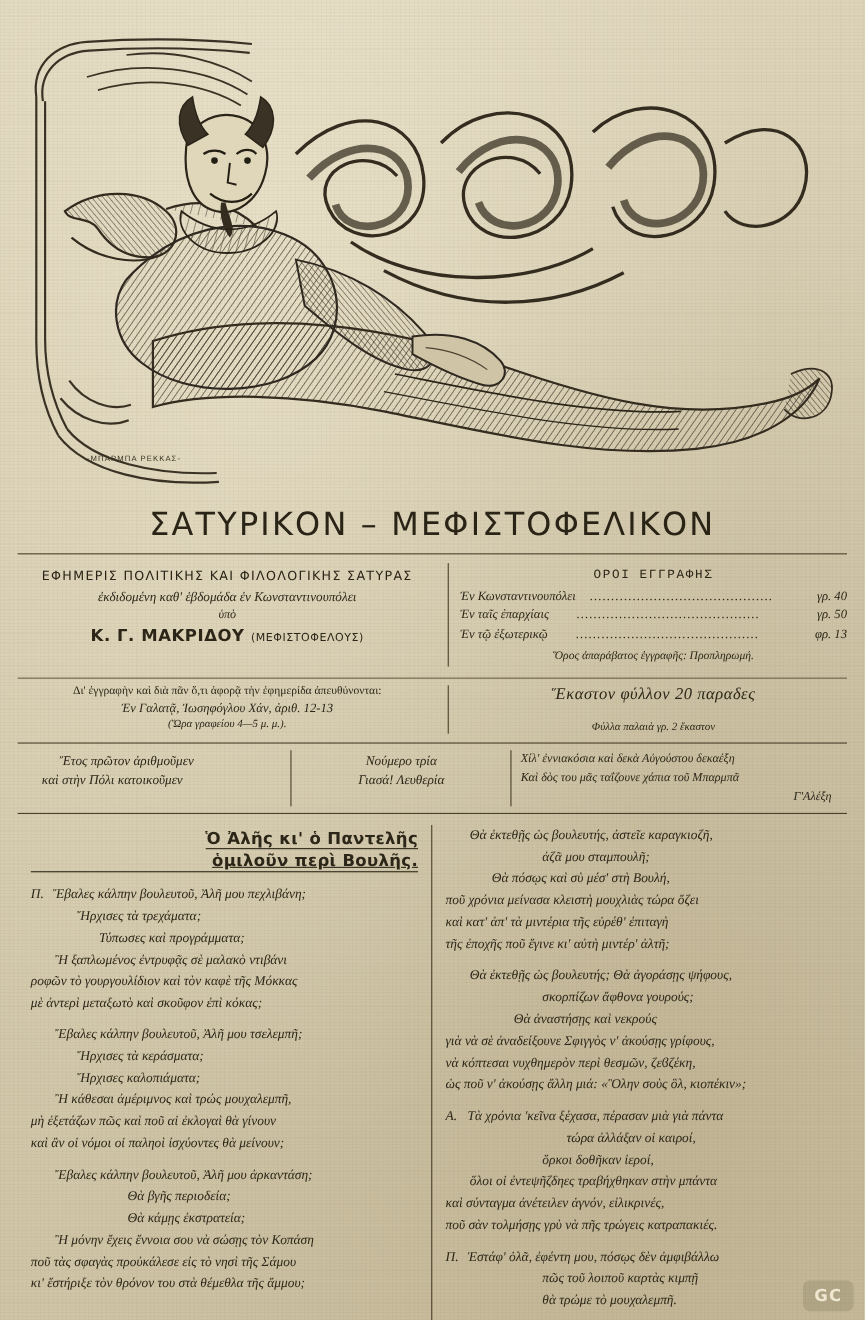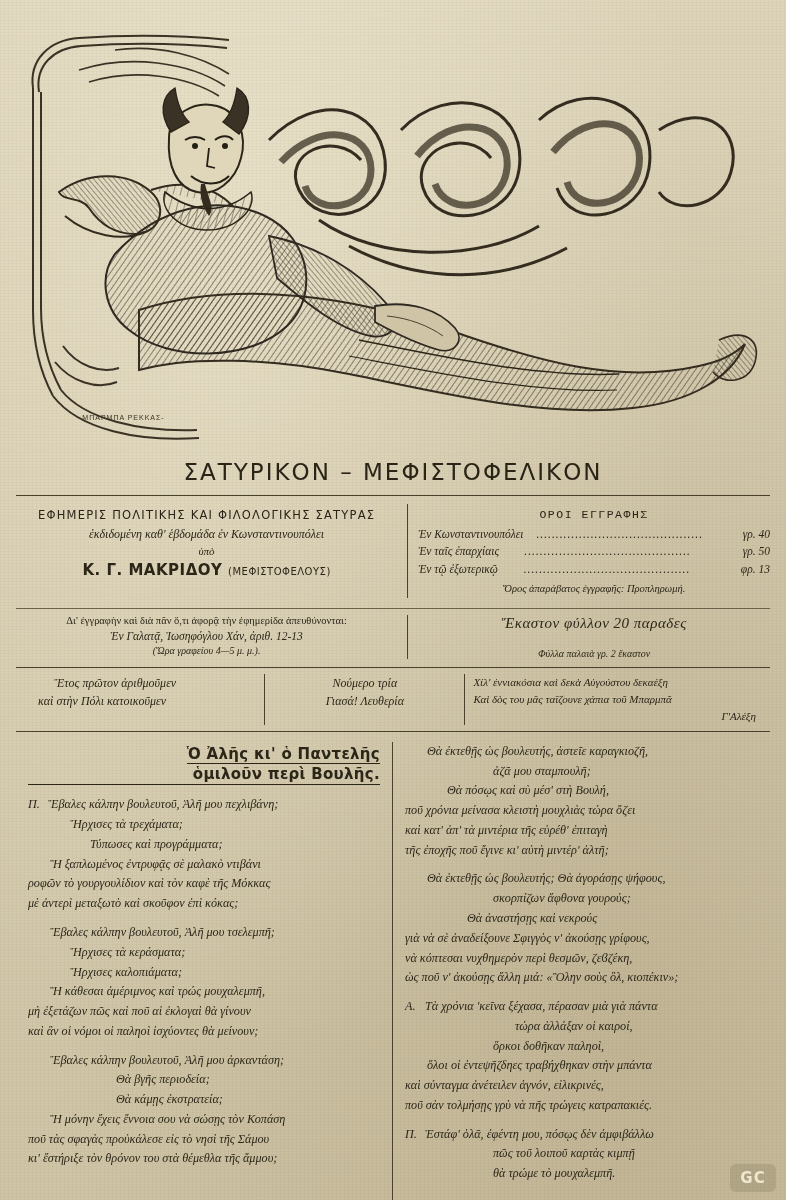--- a/index.html
+++ b/index.html
@@ -38,21 +38,21 @@
   .mh-caption {
     position:absolute; left:60px; top:404px;
     font-size:7px; letter-spacing:1px;
     color:#3a3322;
     font-family:"Liberation Sans", sans-serif;
   }
 
   
   .subtitle {
     text-align:center;
-    font-size:23px;
+    font-size:29px;
     letter-spacing:2px;
     color:#2a2417;
     margin:4px 0 0 0;
     font-family:"DejaVu Sans", sans-serif;
     font-weight:400;
   }
 
   .rule {
     border-top:1px solid #4a412c;
     margin:10px 0 0 0;
@@ -163,21 +163,21 @@
 
   .poem-title {
     text-align:right;
     font-family:"DejaVu Sans", sans-serif;
     font-weight:bold;
     font-size:15px;
     line-height:1.35;
     letter-spacing:0.3px;
     margin:2px 0 10px 0;
   }
-  .poem-title .l2 { display:block; }
+  .poem-title .l2 { display:block;text-decoration:underline; }
   .poem-title u { text-decoration:none; border-bottom:1px solid #2b2618; }
 
   .vline {
     font-size:12.2px;
     font-style:italic;
     line-height:1.62;
     white-space:pre-wrap;
   }
   .spk { display:inline-block; width:20px; font-style:italic; }
   .v-i1 { padding-left:22px; }
@@ -412,21 +412,21 @@
         <div class="gap"></div>
         <div class="vline v-i1">Θὰ ἐκτεθῇς ὡς βουλευτής; Θὰ ἀγοράσῃς ψήφους,</div>
         <div class="vline v-i4">σκορπίζων ἄφθονα γουρούς;</div>
         <div class="vline v-i3">Θὰ ἀναστήσῃς καὶ νεκρούς</div>
         <div class="vline">γιὰ νὰ σὲ ἀναδείξουνε Σφιγγὸς ν' ἀκούσῃς γρίφους,</div>
         <div class="vline">νὰ κόπτεσαι νυχθημερὸν περὶ θεσμῶν, ζεϐζέκη,</div>
         <div class="vline">ὡς ποῦ ν' ἀκούσῃς ἄλλη μιά: «Ὃλην σοὺς ὃλ, κιοπέκιν»;</div>
         <div class="gap"></div>
         <div class="vline"><span class="spk">Α.</span><span>Τὰ χρόνια 'κεῖνα ξέχασα, πέρασαν μιὰ γιὰ πάντα</span></div>
         <div class="vline v-i5">τώρα ἀλλάξαν οἱ καιροί,</div>
-        <div class="vline v-i4">ὅρκοι δοθῆκαν παληοὶ,</div>
+        <div class="vline v-i4">ὅρκοι δοθῆκαν ἱεροί,</div>
         <div class="vline v-i1">ὅλοι οἱ ἐντεψῆζδηες τραβήχθηκαν στὴν μπάντα</div>
         <div class="vline">καὶ σύνταγμα ἀνέτειλεν ἁγνόν, εἰλικρινές,</div>
         <div class="vline">ποῦ σὰν τολμήσῃς γρὺ νὰ πῆς τρώγεις κατραπακιές.</div>
         <div class="gap"></div>
         <div class="vline"><span class="spk">Π.</span><span>Ἐστάφ' ὁλᾶ, ἐφέντη μου, πόσῳς δὲν ἀμφιβάλλω</span></div>
         <div class="vline v-i4">πῶς τοῦ λοιποῦ καρτὰς κιμπῇ</div>
         <div class="vline v-i4">θὰ τρώμε τὸ μουχαλεμπῆ.</div>
       </div>
 
     </div>

